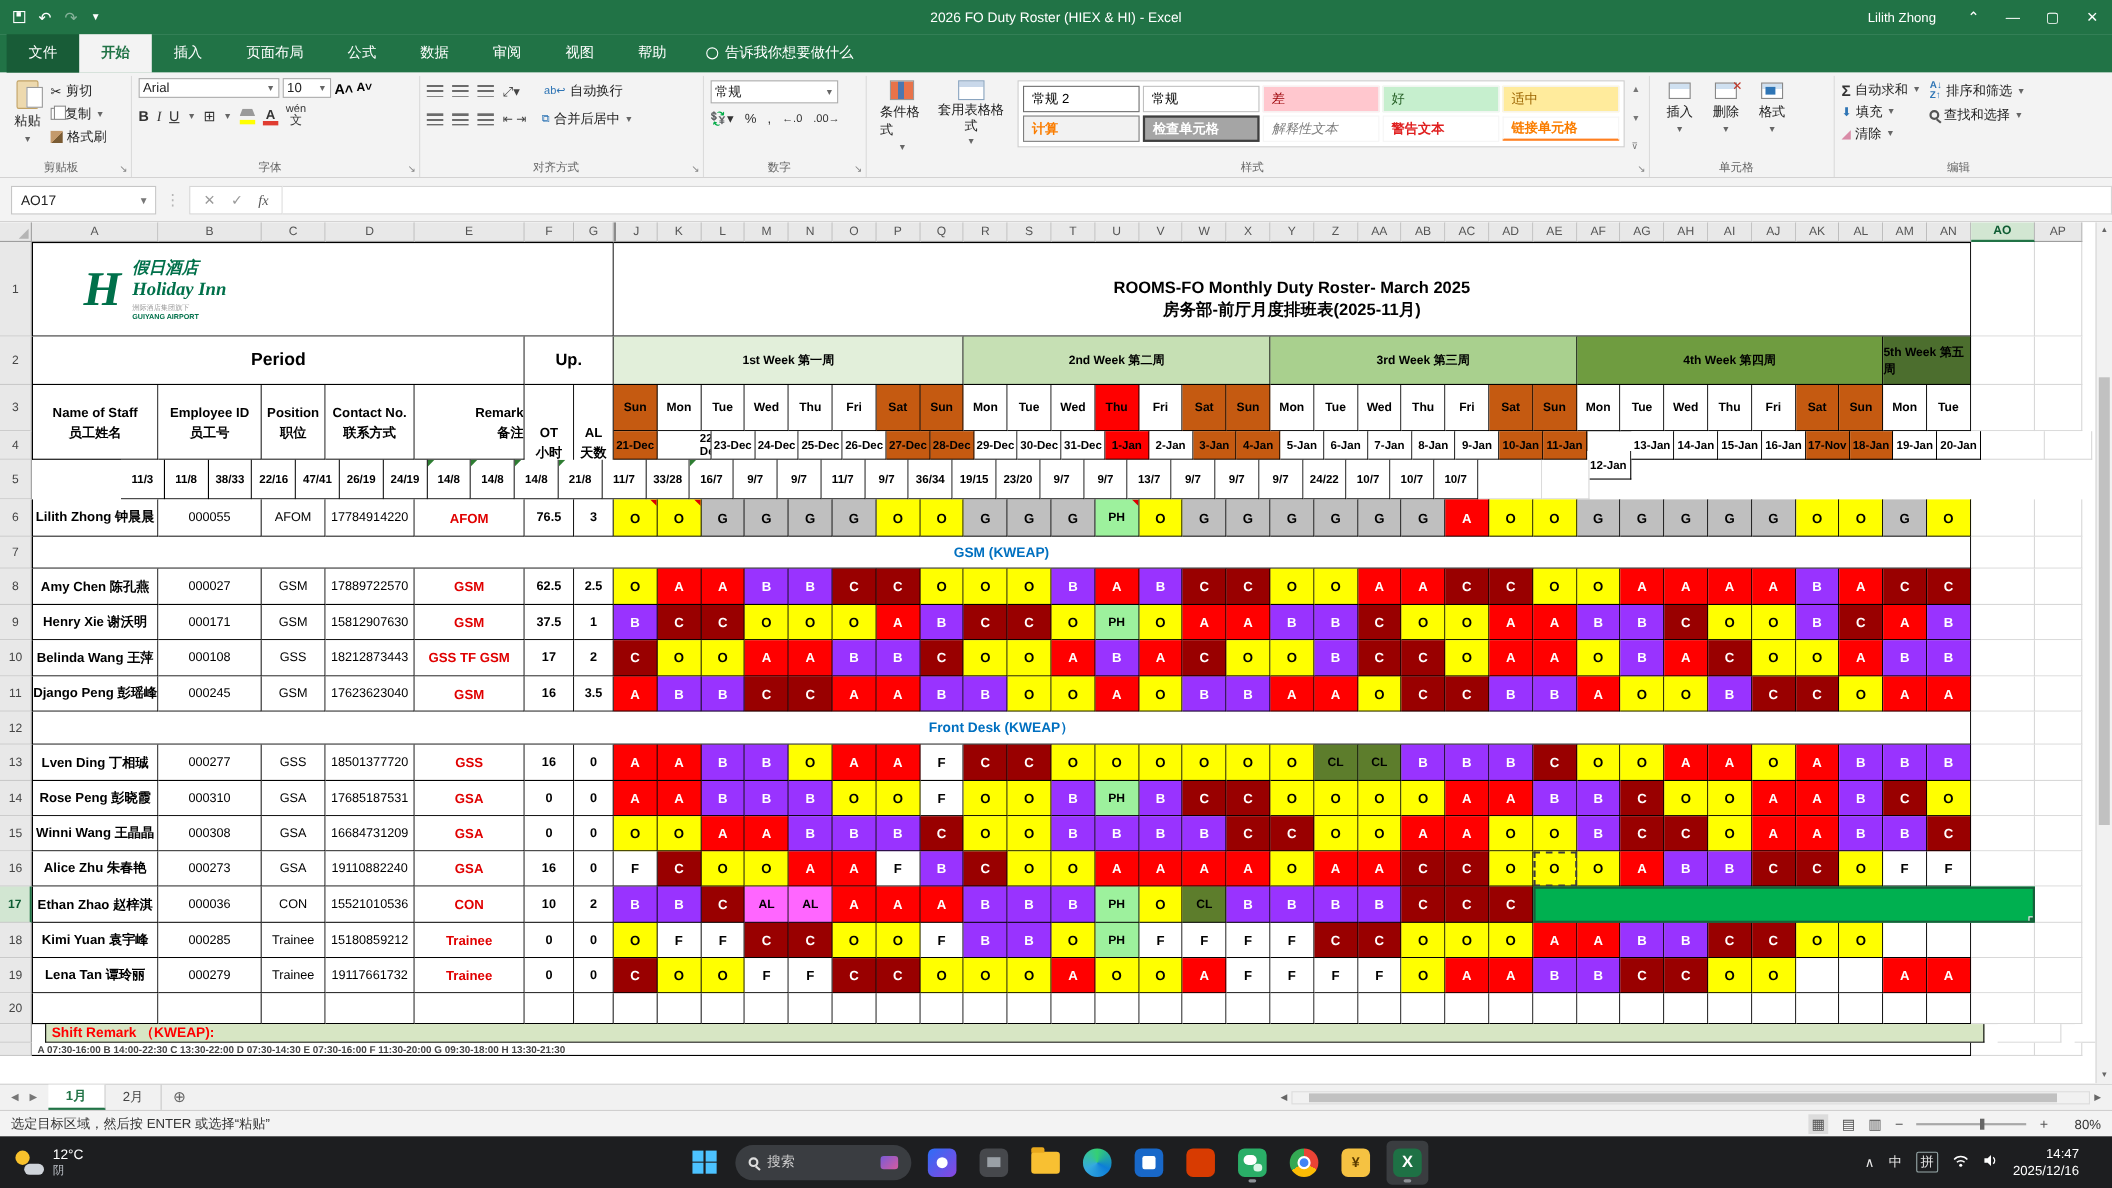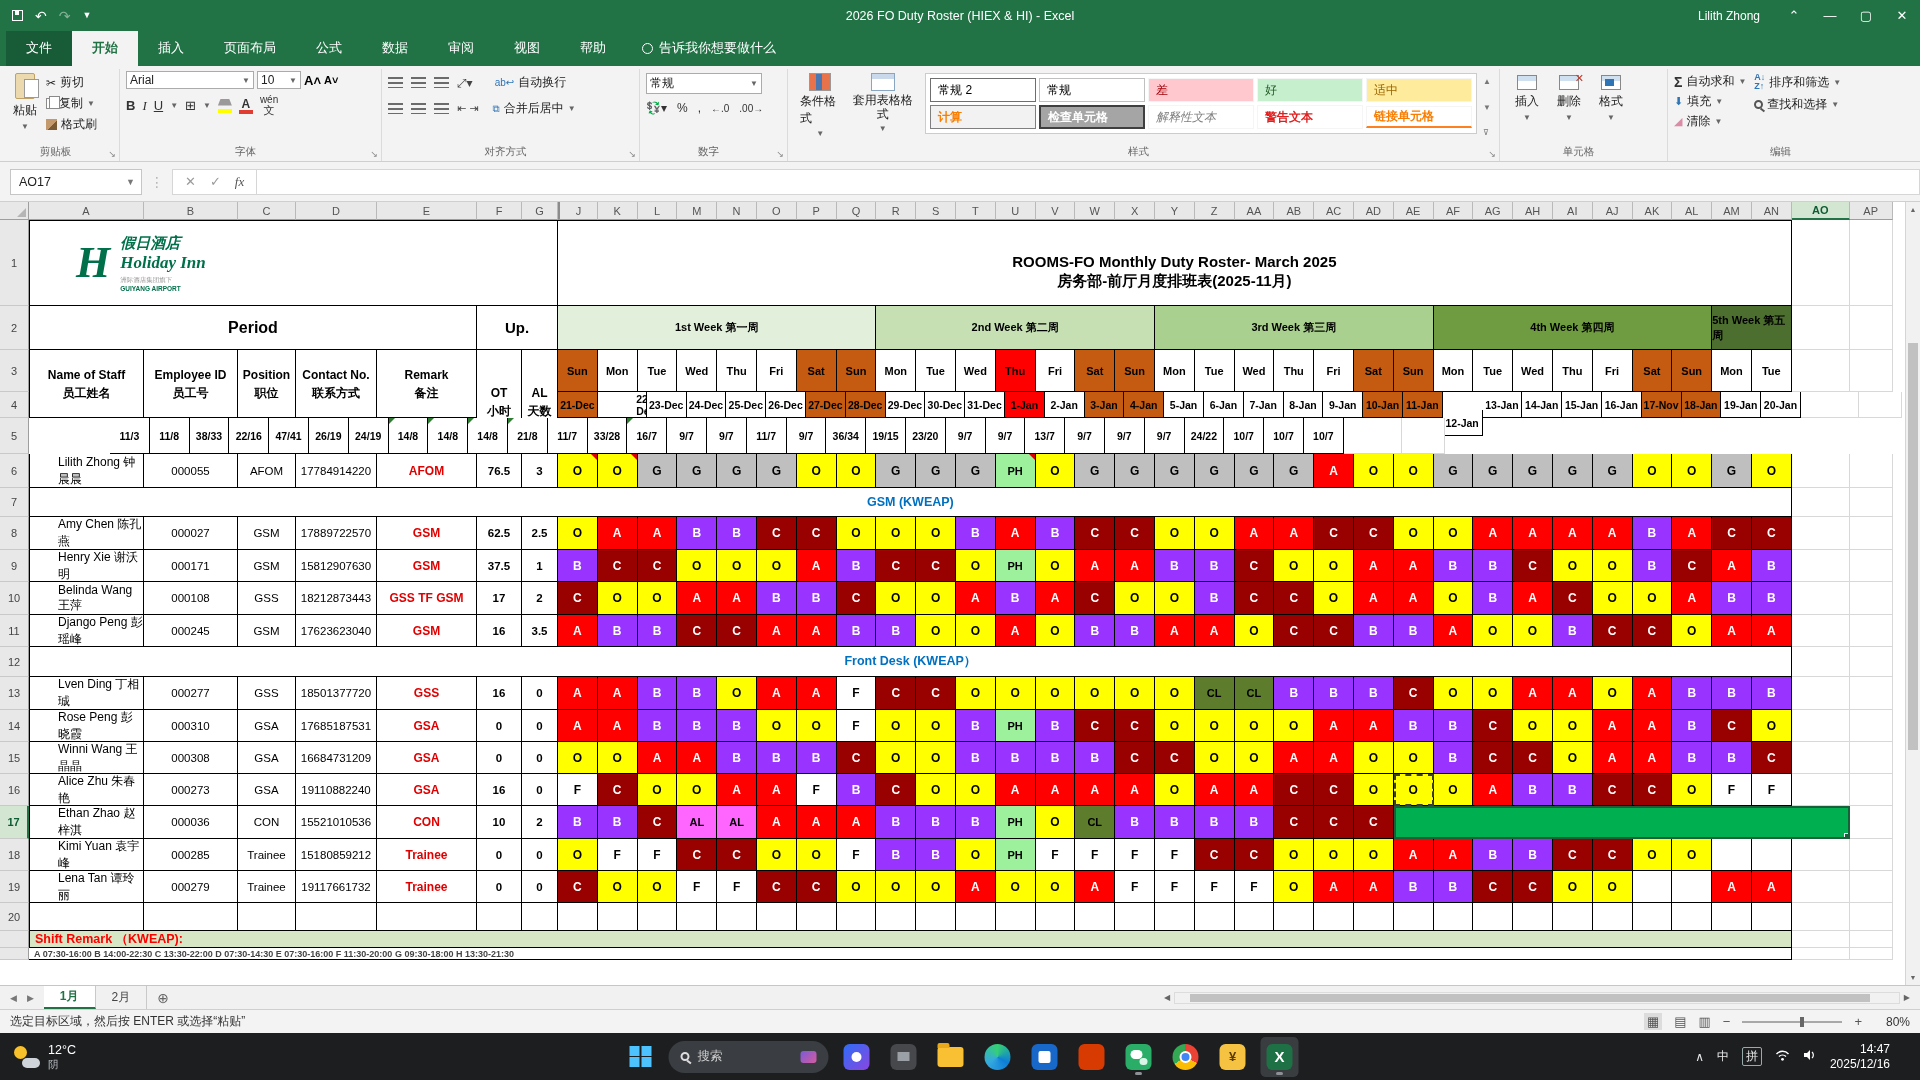--- a/index.html
+++ b/index.html
@@ -107,21 +107,21 @@
   .hd2{flex-direction:column;font-weight:bold;font-size:12px;line-height:1.5;background:#fff;}
   .dow{font-size:11px;font-weight:bold;}
   .datec{font-size:10.5px;font-weight:bold;}
   .we{background:#c55a11;}
   .hol{background:#ff0000;}
   .fcast{font-size:10.5px;font-weight:bold;}
   .sh{font-weight:bold;font-size:12px;}
   .sO{background:#ffff00;} .sA{background:#ff0000;color:#fff;} .sB{background:#9933ff;color:#fff;}
   .sC{background:#990000;color:#fff;} .sG{background:#bfbfbf;} .sPH{background:#9df19d;font-size:11px;}
   .sF{background:#fff;} .sAL{background:#ff66ff;font-size:11px;} .sCL{background:#5d7d2c;font-size:11px;}
-  .namec{font-weight:normal;font-size:12px;padding-left:28px;}
+  .namec{font-weight:bold;font-size:12px;}
   .idc,.posc,.contc{font-size:11.5px;}
   .remc{color:#e00000;font-weight:bold;font-size:12px;}
   .otc,.alc{font-weight:bold;font-size:11.5px;}
   .sec{color:#0070c0;font-weight:bold;font-size:12.5px;}
   .remarkband{background:#d7e6c4;color:#ff0000;font-weight:bold;font-size:12.5px;justify-content:flex-start;padding-left:5px;}
   .tinyband{font-size:9px;color:#444;justify-content:flex-start;padding-left:5px;font-weight:bold;}
   .mergebar{background:#00b050;border:2px solid #17603a;}
   .handle{position:absolute;right:-3px;bottom:-3px;width:7px;height:7px;background:#17603a;border:1px solid #fff;}
   .marquee{outline:2px dashed #3c3c3c;outline-offset:-2px;}
   .cnrG{position:absolute;left:0;top:0;width:0;height:0;border-top:6px solid #2e7d32;border-right:6px solid transparent;}
@@ -525,21 +525,21 @@
           <span>员工号</span>
         </div>
         <div class="cell hd2" style="flex: 0 0 58px; height: 68px;">
           <span>Position</span>
           <span>职位</span>
         </div>
         <div class="cell hd2" style="flex: 0 0 81px; height: 68px;">
           <span>Contact No.</span>
           <span>联系方式</span>
         </div>
-        <div class="cell hd2" style="flex: 0 0 100px; height: 68px;">
+        <div class="cell hd2" style="flex: 0 0 100px; height: 68px; align-items: flex-end;">
           <span>Remark</span>
           <span>备注</span>
         </div>
         <div class="cell hd2" style="flex: 0 0 45px; height: 104px;">
           <span>OT</span>
           <span>小时</span>
         </div>
         <div class="cell hd2" style="flex: 0 0 36px; height: 104px;">
           <span>AL</span>
           <span>天数</span>
@@ -1209,21 +1209,21 @@
         <div class="cell " style="flex: 0 0 39.8px; height: 28px;"></div>
         <div class="cell " style="flex: 0 0 39.8px; height: 28px;"></div>
         <div class="cell " style="flex: 0 0 39.8px; height: 28px;"></div>
         <div class="cell " style="flex: 0 0 39.8px; height: 28px;"></div>
         <div class="cell " style="flex: 0 0 39.8px; height: 28px;"></div>
         <div class="cell " style="flex: 0 0 39.8px; height: 28px;"></div>
         <div class="cell " style="flex: 0 0 39.8px; height: 28px;"></div>
         <div class="cell ghost" style="flex: 0 0 58px; height: 28px;"></div>
         <div class="cell ghost" style="flex: 0 0 43px; height: 28px;"></div>
       </div>
-      <div class="grow" style="height: 17px;">
+      <div class="grow" style="height: 17px; gap: 12px;">
         <div class="rh" style="height: 17px;"></div>
         <div class="cell remarkband bl" style="flex: 0 0 1762.8px; height: 17px;">Shift Remark （KWEAP):</div>
         <div class="cell ghost" style="flex: 0 0 58px; height: 17px;"></div>
         <div class="cell ghost" style="flex: 0 0 43px; height: 17px;"></div>
       </div>
       <div class="grow" style="height: 12px;">
         <div class="rh" style="height: 12px;"></div>
         <div class="cell tinyband" style="flex: 0 0 1762.8px; height: 12px;">A 07:30-16:00    B 14:00-22:30    C 13:30-22:00    D 07:30-14:30    E 07:30-16:00    F 11:30-20:00    G 09:30-18:00    H 13:30-21:30</div>
         <div class="cell ghost" style="flex: 0 0 58px; height: 12px;"></div>
         <div class="cell ghost" style="flex: 0 0 43px; height: 12px;"></div>

